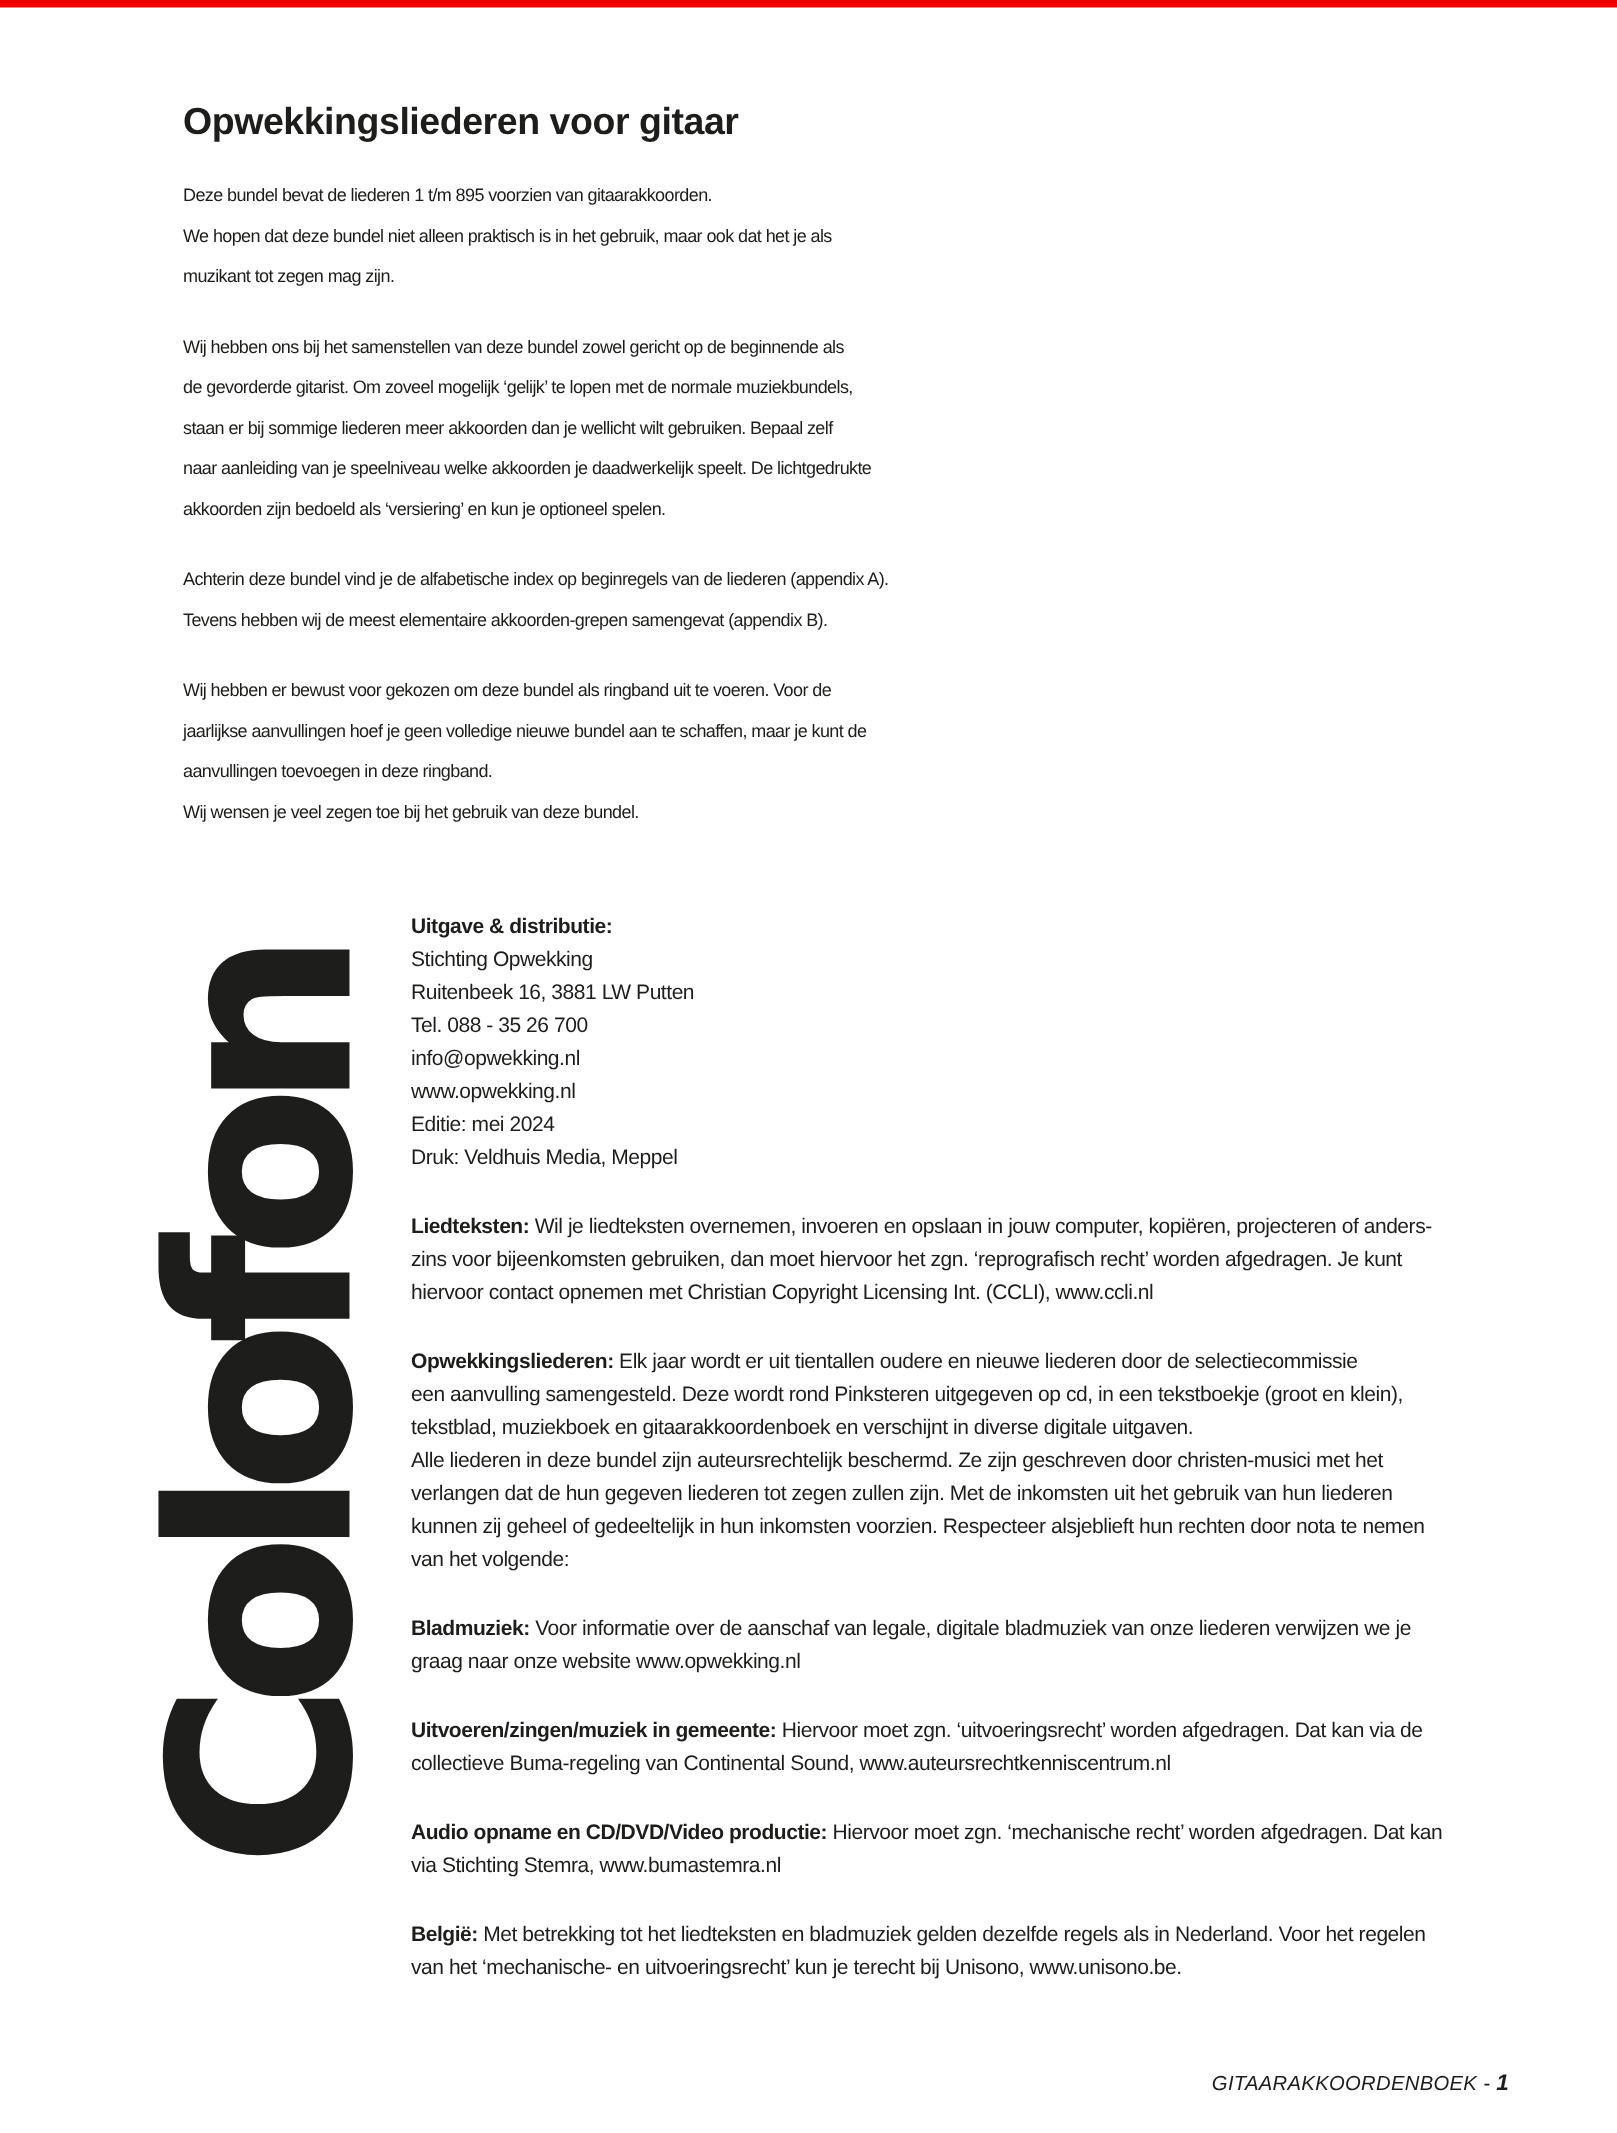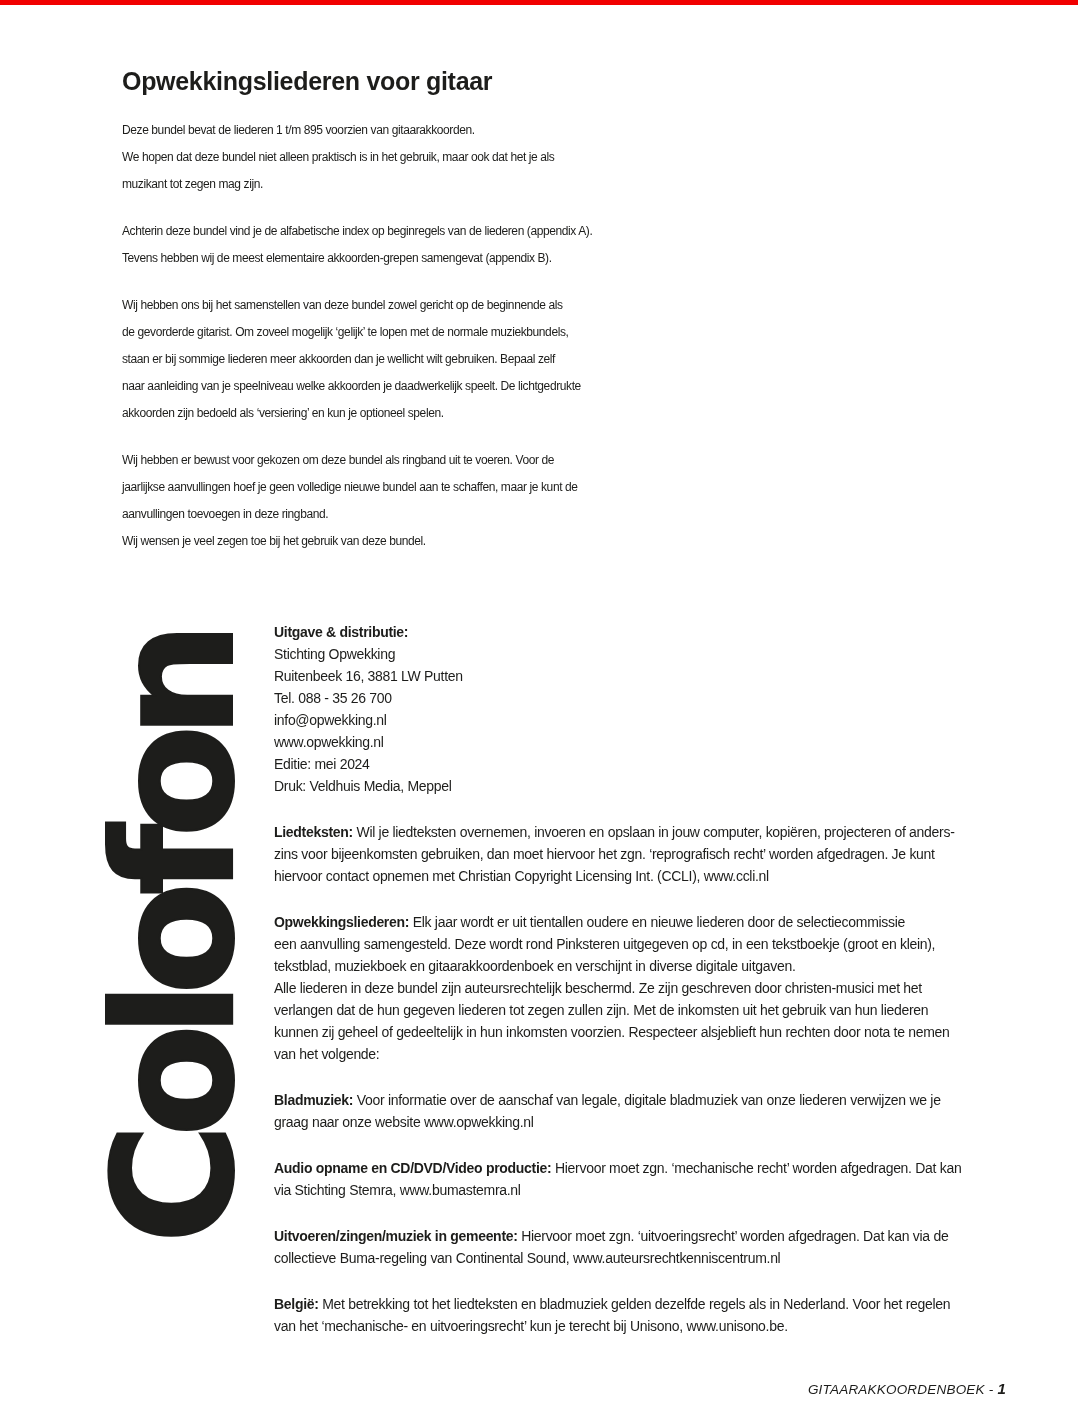--- a/index.html
+++ b/index.html
@@ -51,21 +51,21 @@
     font-size: 165px;
     line-height: 165px;
     letter-spacing: -14px;
     color: #1d1d1b;
     -webkit-text-stroke: 2px #1d1d1b;
     white-space: pre;
   }
   .colophon {
     position: absolute;
     left: 274px;
-    top: 621px;
+    top: 606px;
     width: 790px;
   }
   .cblock {
     font-size: 14px;
     line-height: 22px;
     letter-spacing: -0.3px;
     margin: 0 0 24px 0;
     white-space: pre;
   }
   .cblock strong { font-weight: bold; }
@@ -88,27 +88,27 @@
 
 <div class="page" style="color: rgb(29, 29, 27);">
 
   <div class="red-bar" style="background: rgb(241, 0, 0);"></div>
 
   <div class="main">
     <h1>Opwekkingsliederen voor gitaar</h1>
     <p class="para">Deze bundel bevat de liederen 1 t/m 895 voorzien van gitaarakkoorden.
 We hopen dat deze bundel niet alleen praktisch is in het gebruik, maar ook dat het je als
 muzikant tot zegen mag zijn.</p>
-    <p class="para">Achterin deze bundel vind je de alfabetische index op beginregels van de liederen (appendix A).
-Tevens hebben wij de meest elementaire akkoorden-grepen samengevat (appendix B).</p>
     <p class="para">Wij hebben ons bij het samenstellen van deze bundel zowel gericht op de beginnende als
 de gevorderde gitarist. Om zoveel mogelijk ‘gelijk’ te lopen met de normale muziekbundels,
 staan er bij sommige liederen meer akkoorden dan je wellicht wilt gebruiken. Bepaal zelf
 naar aanleiding van je speelniveau welke akkoorden je daadwerkelijk speelt. De lichtgedrukte
 akkoorden zijn bedoeld als ‘versiering’ en kun je optioneel spelen.</p>
+    <p class="para">Achterin deze bundel vind je de alfabetische index op beginregels van de liederen (appendix A).
+Tevens hebben wij de meest elementaire akkoorden-grepen samengevat (appendix B).</p>
     <p class="para">Wij hebben er bewust voor gekozen om deze bundel als ringband uit te voeren. Voor de
 jaarlijkse aanvullingen hoef je geen volledige nieuwe bundel aan te schaffen, maar je kunt de
 aanvullingen toevoegen in deze ringband.
 Wij wensen je veel zegen toe bij het gebruik van deze bundel.</p>
   </div>
 
   <div class="colofon-word">Colofon</div>
 
   <div class="colophon">
     <p class="cblock stacked"><strong>Uitgave &amp; distributie:</strong><span>Stichting Opwekking
@@ -123,23 +123,23 @@
 hiervoor contact opnemen met Christian Copyright Licensing Int. (CCLI), www.ccli.nl</span></p>
     <p class="cblock"><strong>Opwekkingsliederen:</strong><span>Elk jaar wordt er uit tientallen oudere en nieuwe liederen door de selectiecommissie
 een aanvulling samengesteld. Deze wordt rond Pinksteren uitgegeven op cd, in een tekstboekje (groot en klein),
 tekstblad, muziekboek en gitaarakkoordenboek en verschijnt in diverse digitale uitgaven.
 Alle liederen in deze bundel zijn auteursrechtelijk beschermd. Ze zijn geschreven door christen-musici met het
 verlangen dat de hun gegeven liederen tot zegen zullen zijn. Met de inkomsten uit het gebruik van hun liederen
 kunnen zij geheel of gedeeltelijk in hun inkomsten voorzien. Respecteer alsjeblieft hun rechten door nota te nemen
 van het volgende:</span></p>
     <p class="cblock"><strong>Bladmuziek:</strong><span>Voor informatie over de aanschaf van legale, digitale bladmuziek van onze liederen verwijzen we je
 graag naar onze website www.opwekking.nl</span></p>
+    <p class="cblock"><strong>Uitvoeren/zingen/muziek in gemeente:</strong><span>Hiervoor moet zgn. ‘uitvoeringsrecht’ worden afgedragen. Dat kan via de
+collectieve Buma-regeling van Continental Sound, www.auteursrechtkenniscentrum.nl</span></p>
     <p class="cblock"><strong>Audio opname en CD/DVD/Video productie:</strong><span>Hiervoor moet zgn. ‘mechanische recht’ worden afgedragen. Dat kan
 via Stichting Stemra, www.bumastemra.nl</span></p>
-    <p class="cblock"><strong>Uitvoeren/zingen/muziek in gemeente:</strong><span>Hiervoor moet zgn. ‘uitvoeringsrecht’ worden afgedragen. Dat kan via de
-collectieve Buma-regeling van Continental Sound, www.auteursrechtkenniscentrum.nl</span></p>
     <p class="cblock"><strong>België:</strong><span>Met betrekking tot het liedteksten en bladmuziek gelden dezelfde regels als in Nederland. Voor het regelen
 van het ‘mechanische- en uitvoeringsrecht’ kun je terecht bij Unisono, www.unisono.be.</span></p>
   </div>
 
   <div class="footer"><span>GITAARAKKOORDENBOEK</span><span class="fsep">-</span><span class="fnum">1</span></div>
 
 </div>
 
 </body></html>

